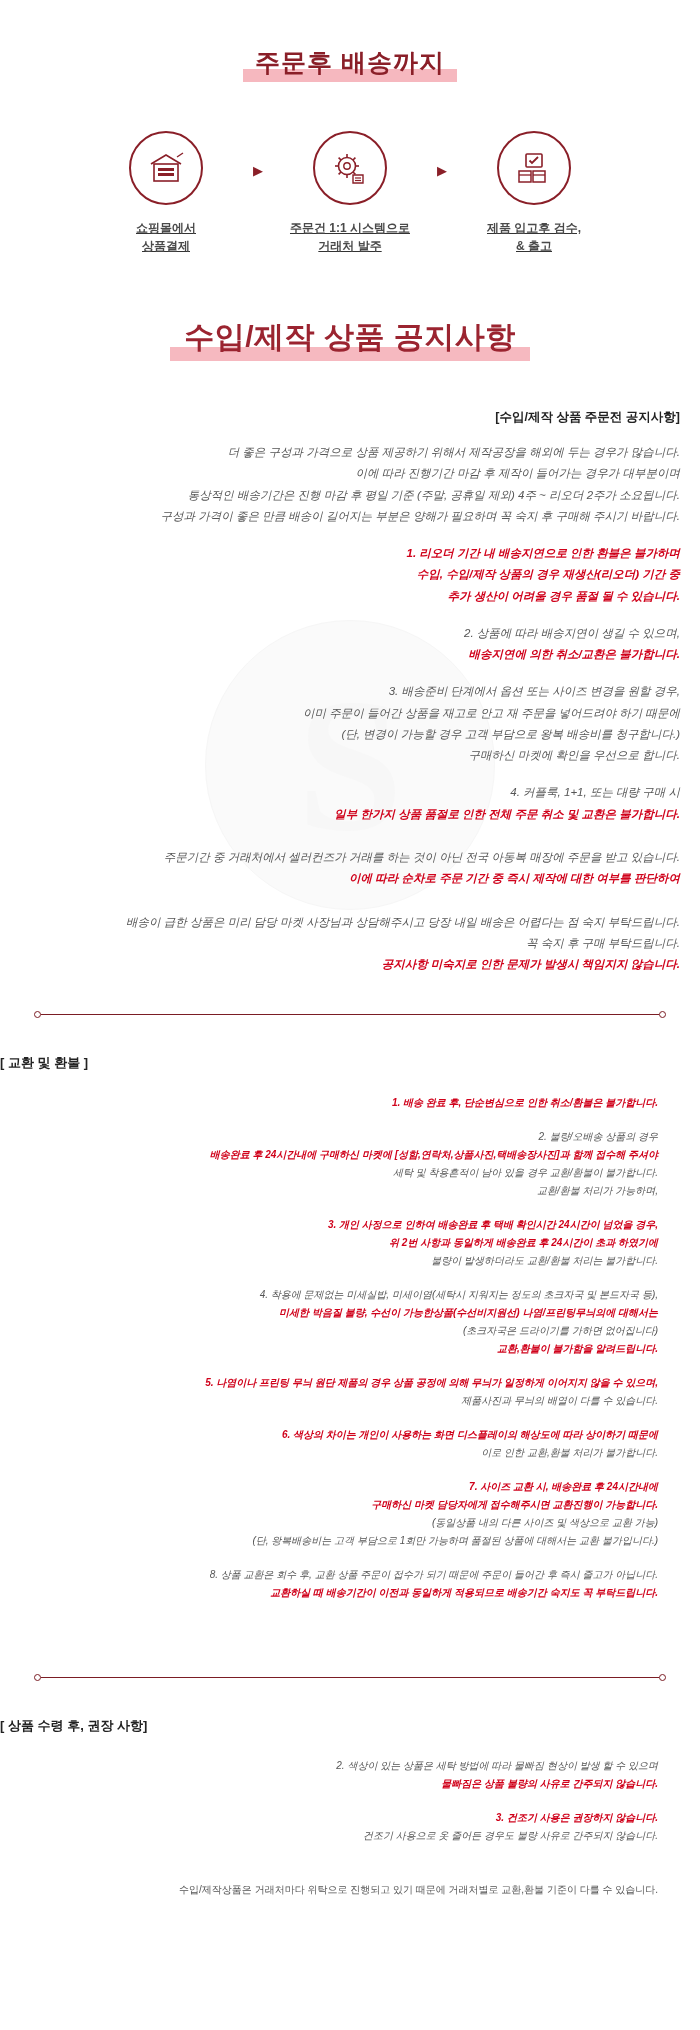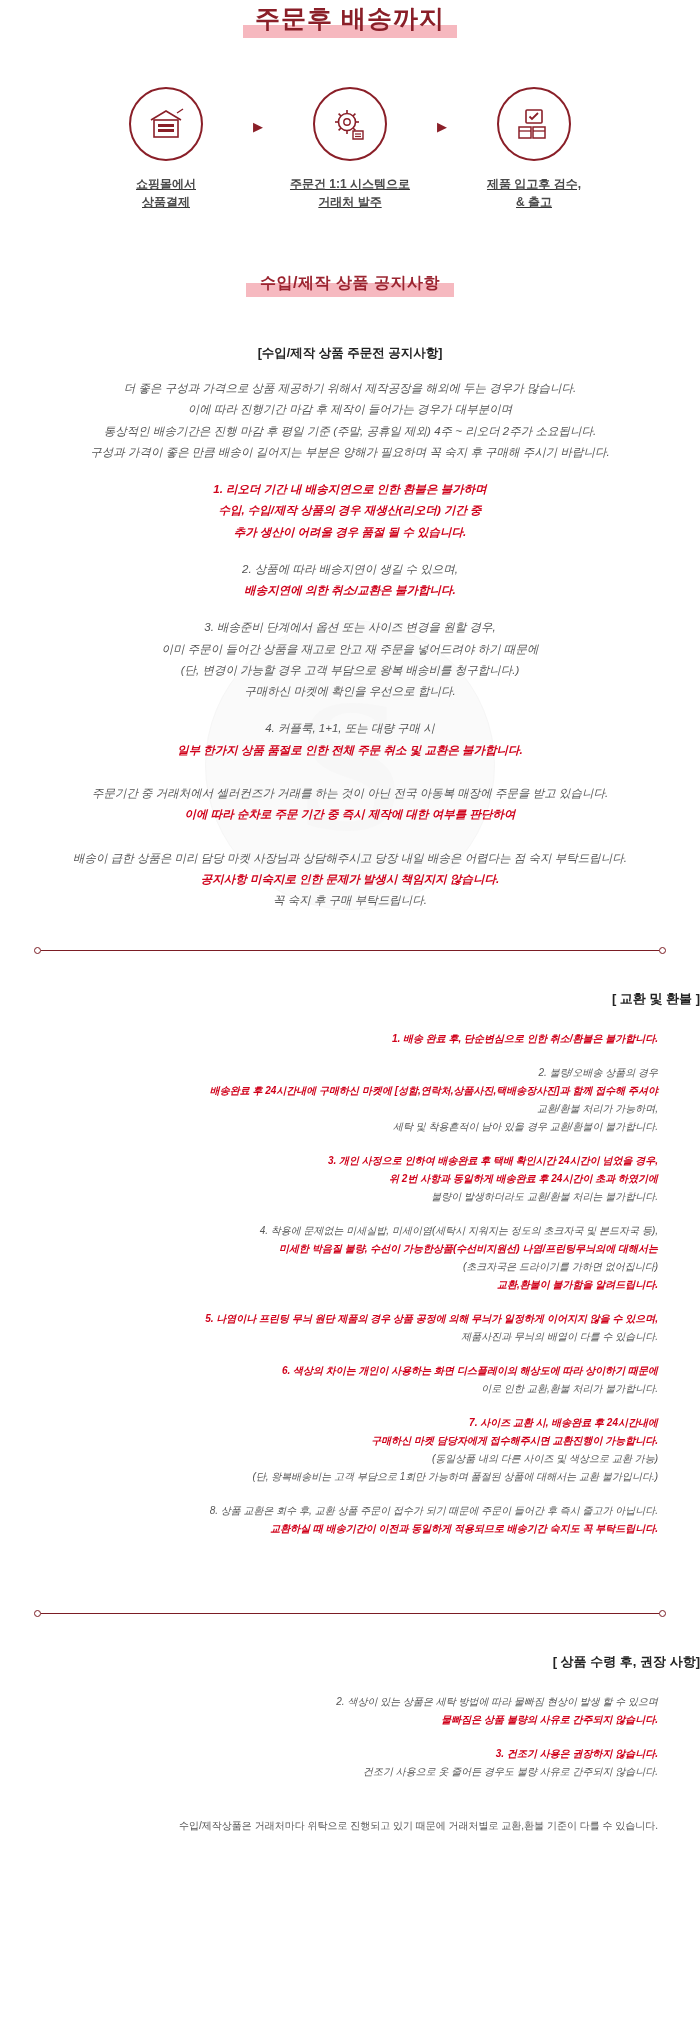--- a/index.html
+++ b/index.html
@@ -41,20 +41,21 @@
     font-size: 190px;
     color: #f7f7f7;
     font-family: "Liberation Serif", serif;
     font-weight: bold;
   }
   .content { position: relative; z-index: 1; }
 
   
   .banner-wrap {
     text-align: center;
+    padding-top: 44px;
   }
   .banner-title {
     display: inline-block;
     position: relative;
     font-size: 25px;
     font-weight: bold;
     color: #8a1f28;
     letter-spacing: 1px;
     padding: 2px 12px 4px;
   }
@@ -107,38 +108,38 @@
   }
 
   
   .section-heading {
     text-align: center;
     margin-top: 60px;
   }
   .section-heading .ttl {
     display: inline-block;
     position: relative;
-    font-size: 16px;
+    font-size: 30px;
     font-weight: bold;
     color: #9b2430;
     padding: 2px 14px 5px;
     letter-spacing: 0.5px;
   }
   .section-heading .hl {
     position: absolute;
     left: 0; right: 0; bottom: 2px;
     height: 14px;
     background: #f6b9c0;
     z-index: -1;
   }
 
   
   .block {
-    text-align: center;
-    padding: 0 40px;
+    text-align: right;
+    padding: 0 20px;
   }
   .block.first { margin-top: 46px; }
   .blk-title {
     font-size: 12.5px;
     font-weight: bold;
     color: #222;
     margin-bottom: 16px;
   }
   p.t {
     font-size: 11.5px;
@@ -162,21 +163,21 @@
     background: #7b1d24;
   }
   .divider .dot {
     width: 7px; height: 7px;
     border-radius: 50%;
     border: 1px solid #7b1d24;
     background: #fff;
   }
 
   .sec-title {
-    text-align: right;
+    text-align: left;
     font-size: 13px;
     font-weight: bold;
     color: #222;
     margin: 4px 0 22px;
   }
   .item {
     text-align: right;
     font-size: 10px;
     line-height: 1.8;
     margin: 0 0 16px;
@@ -303,42 +304,42 @@
         <span class="nowrapline red">일부 한가지 상품 품절로 인한 전체 주문 취소 및 교환은 불가합니다.</span>
       </p>
 
       <p class="t gap">
         <span class="nowrapline">주문기간 중 거래처에서 셀러컨즈가 거래를 하는 것이 아닌 전국 아동복 매장에 주문을 받고 있습니다.</span>
         <span class="nowrapline red">이에 따라 순차로 주문 기간 중 즉시 제작에 대한 여부를 판단하여</span>
       </p>
 
       <p class="t gap">
         <span class="nowrapline">배송이 급한 상품은 미리 담당 마켓 사장님과 상담해주시고 당장 내일 배송은 어렵다는 점 숙지 부탁드립니다.</span>
+        <span class="nowrapline">꼭 숙지 후 구매 부탁드립니다.</span>
         <span class="nowrapline red">공지사항 미숙지로 인한 문제가 발생시 책임지지 않습니다.</span>
-        <span class="nowrapline">꼭 숙지 후 구매 부탁드립니다.</span>
       </p>
     </div>
 
     <div class="divider">
       <span class="dot"></span>
       <span class="line"></span>
       <span class="dot"></span>
     </div>
 
     <div class="sec-title">[ 교환 및 환불 ]</div>
 
     <p class="item">
       <span class="nowrapline red">1. 배송 완료 후, 단순변심으로 인한 취소/환불은 불가합니다.</span>
     </p>
 
     <p class="item">
       <span class="nowrapline">2. 불량/오배송 상품의 경우</span>
       <span class="nowrapline red">배송완료 후 24시간내에 구매하신 마켓에 [성함,연락처,상품사진,택배송장사진]과 함께 접수해 주셔야</span>
+      <span class="nowrapline">세탁 및 착용흔적이 남아 있을 경우 교환/환불이 불가합니다.</span>
       <span class="nowrapline">교환/환불 처리가 가능하며,</span>
-      <span class="nowrapline">세탁 및 착용흔적이 남아 있을 경우 교환/환불이 불가합니다.</span>
     </p>
 
     <p class="item">
       <span class="nowrapline red">3. 개인 사정으로 인하여 배송완료 후 택배 확인시간 24시간이 넘었을 경우,</span>
       <span class="nowrapline red">위 2번 사항과 동일하게 배송완료 후 24시간이 초과 하였기에</span>
       <span class="nowrapline">불량이 발생하더라도 교환/환불 처리는 불가합니다.</span>
     </p>
 
     <p class="item">
       <span class="nowrapline">4. 착용에 문제없는 미세실밥, 미세이염(세탁시 지워지는 정도의 초크자국 및 본드자국 등),</span>

